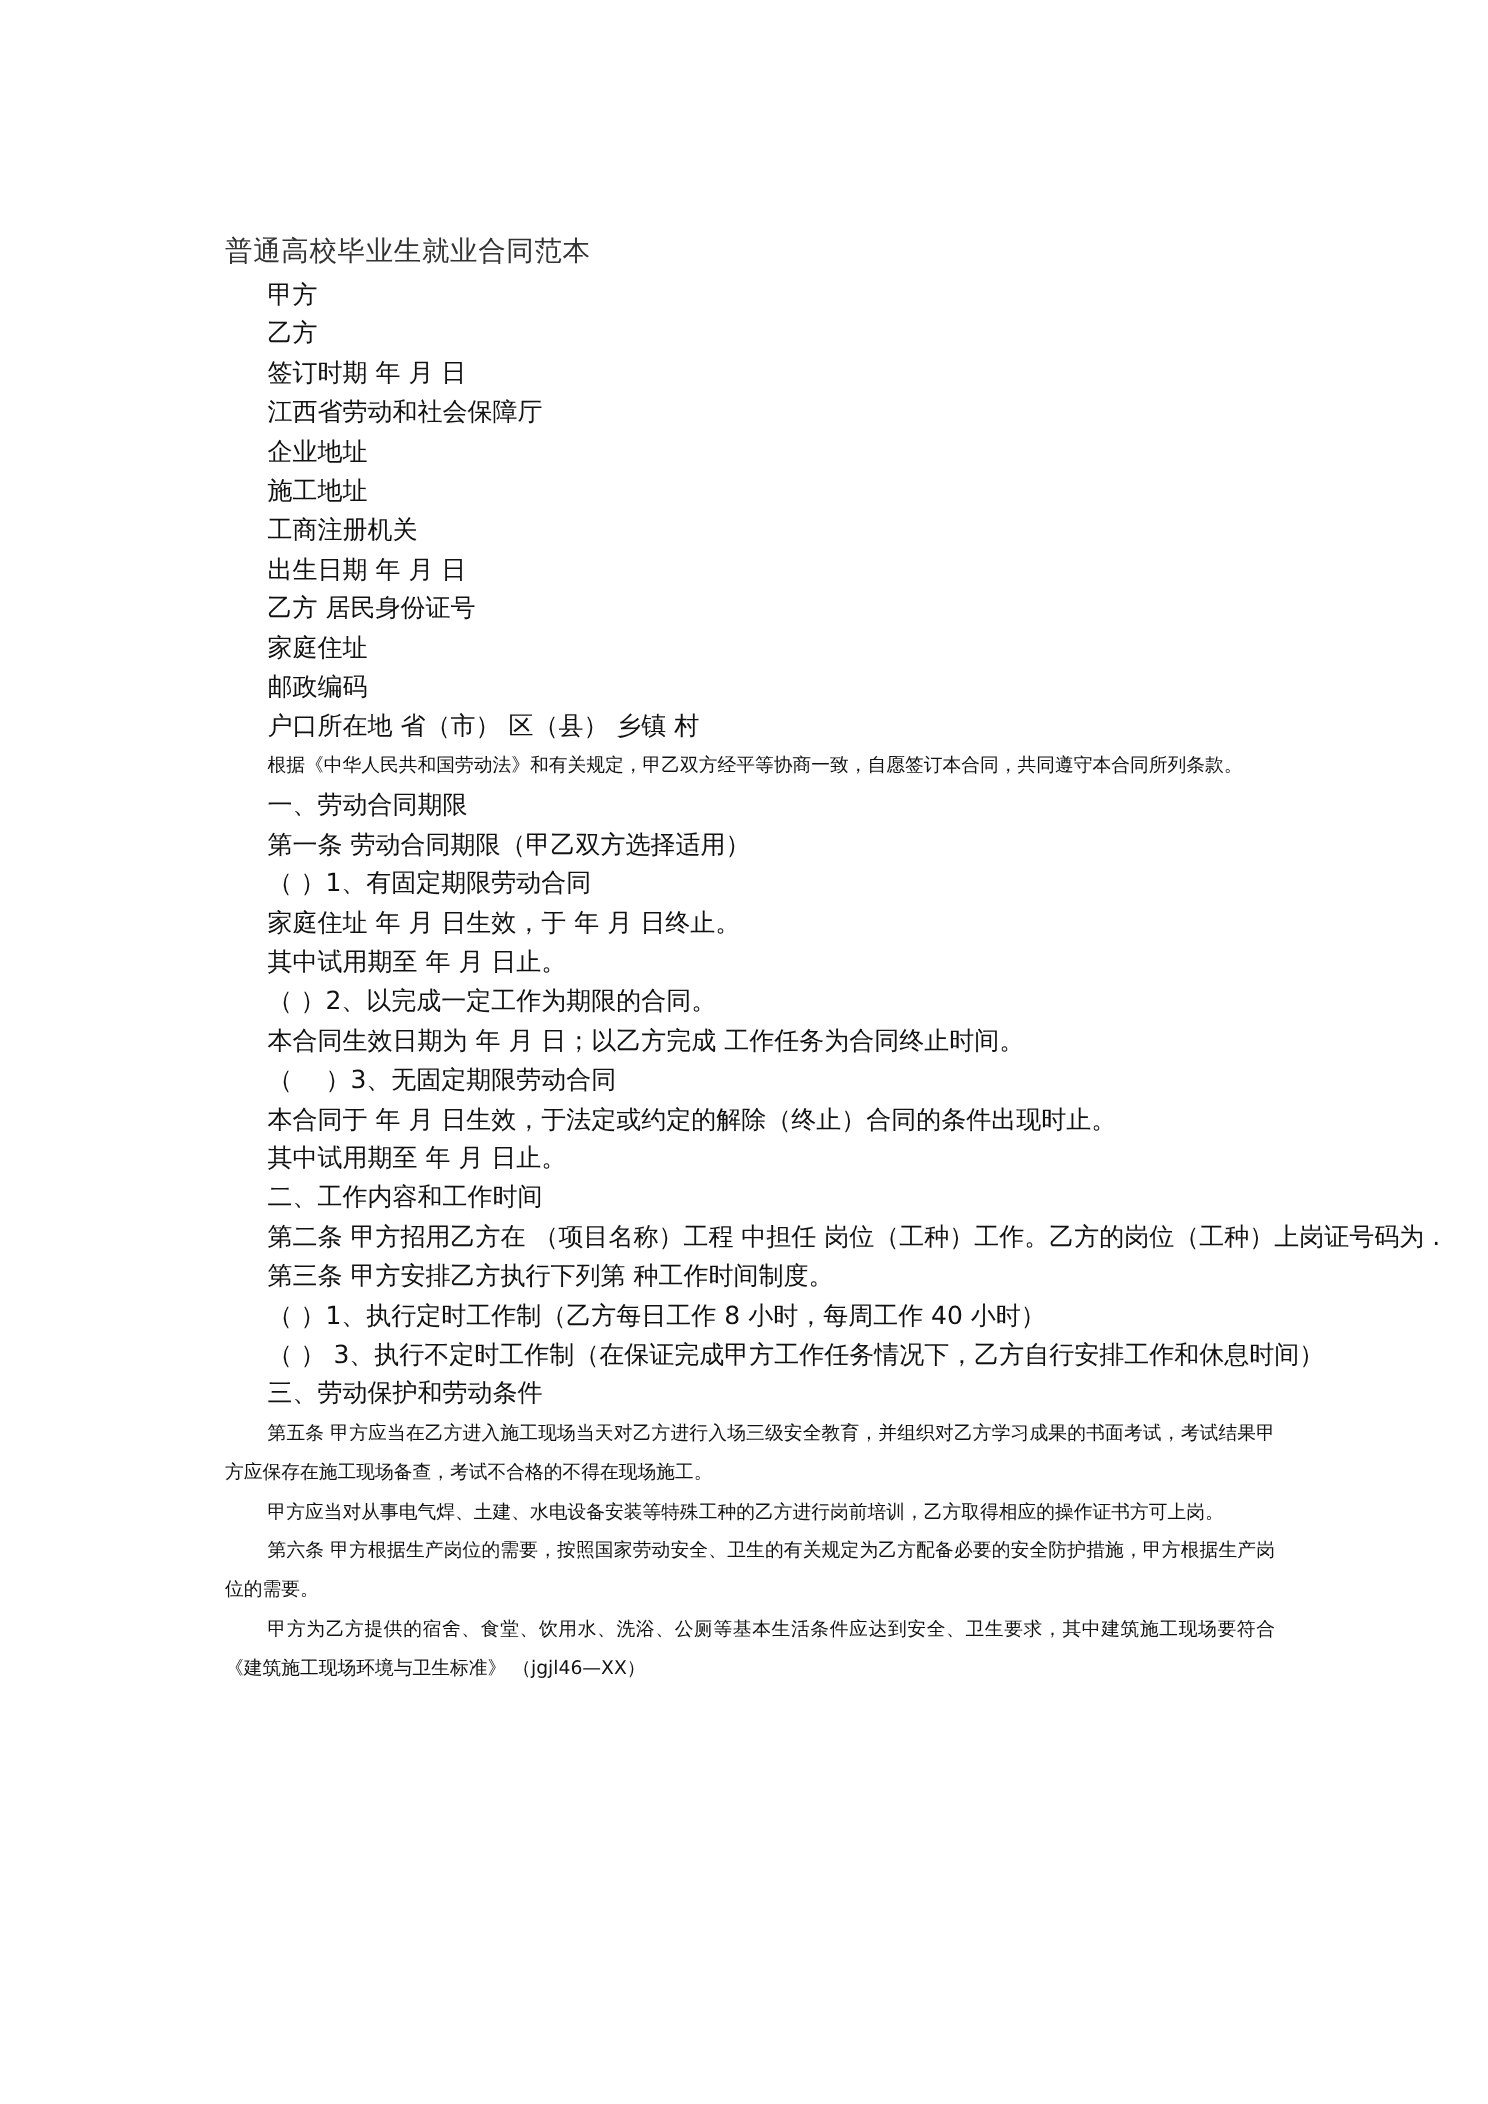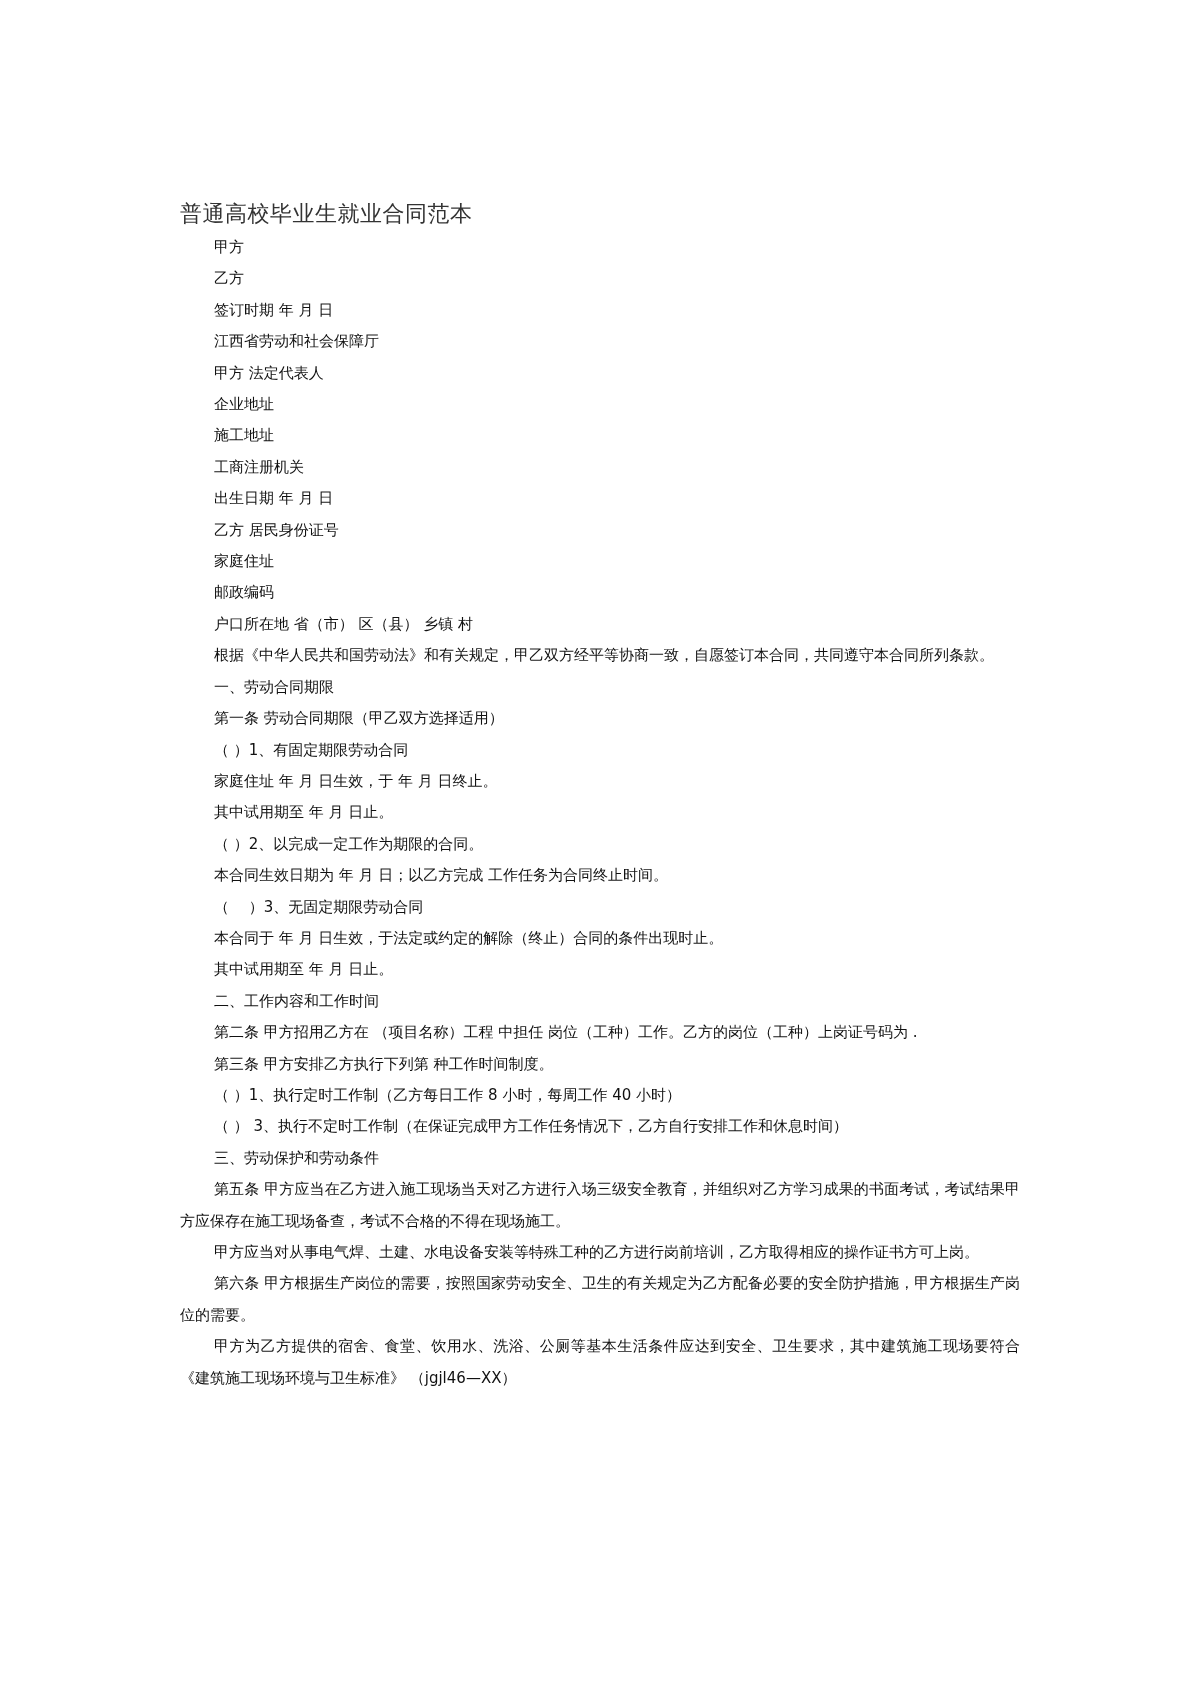--- a/index.html
+++ b/index.html
@@ -11,35 +11,35 @@
       width: 1190px;
       height: 1683px;
       position: relative;
       overflow: hidden;
       font-family: "DejaVu Sans", "Liberation Sans", sans-serif;
       color: #111111;
     }
     .page {
       position: absolute;
       left: 180px;
-      top: 198px;
+      top: 186px;
       width: 840px;
     }
     .title {
       font-family: "DejaVu Serif", "Liberation Serif", serif;
       font-size: 22px;
       color: #333333;
       line-height: 32px;
       height: 32px;
       margin: 0 0 2px 0;
       font-weight: normal;
       letter-spacing: 0.5px;
     }
     .line {
-      font-size: 15px;
+      font-size: 20px;
       line-height: 31.4px;
       margin: 0;
       padding-left: 34px;
       white-space: nowrap;
     }
     .para {
       font-size: 15px;
       line-height: 31.4px;
       margin: 0;
       text-indent: 34px;
@@ -50,21 +50,20 @@
 </head>
 <body>
 
 <div class="page">
   <h1 class="title">普通高校毕业生就业合同范本</h1>
 
   <p class="line">甲方</p>
   <p class="line">乙方</p>
   <p class="line">签订时期 年 月 日</p>
   <p class="line">江西省劳动和社会保障厅</p>
-  <p class="line">甲方 法定代表人</p>
   <p class="line">企业地址</p>
   <p class="line">施工地址</p>
   <p class="line">工商注册机关</p>
   <p class="line">出生日期 年 月 日</p>
   <p class="line">乙方 居民身份证号</p>
   <p class="line">家庭住址</p>
   <p class="line">邮政编码</p>
   <p class="line">户口所在地 省（市） 区（县） 乡镇 村</p>
 
   <p class="para">根据《中华人民共和国劳动法》和有关规定，甲乙双方经平等协商一致，自愿签订本合同，共同遵守本合同所列条款。</p>

